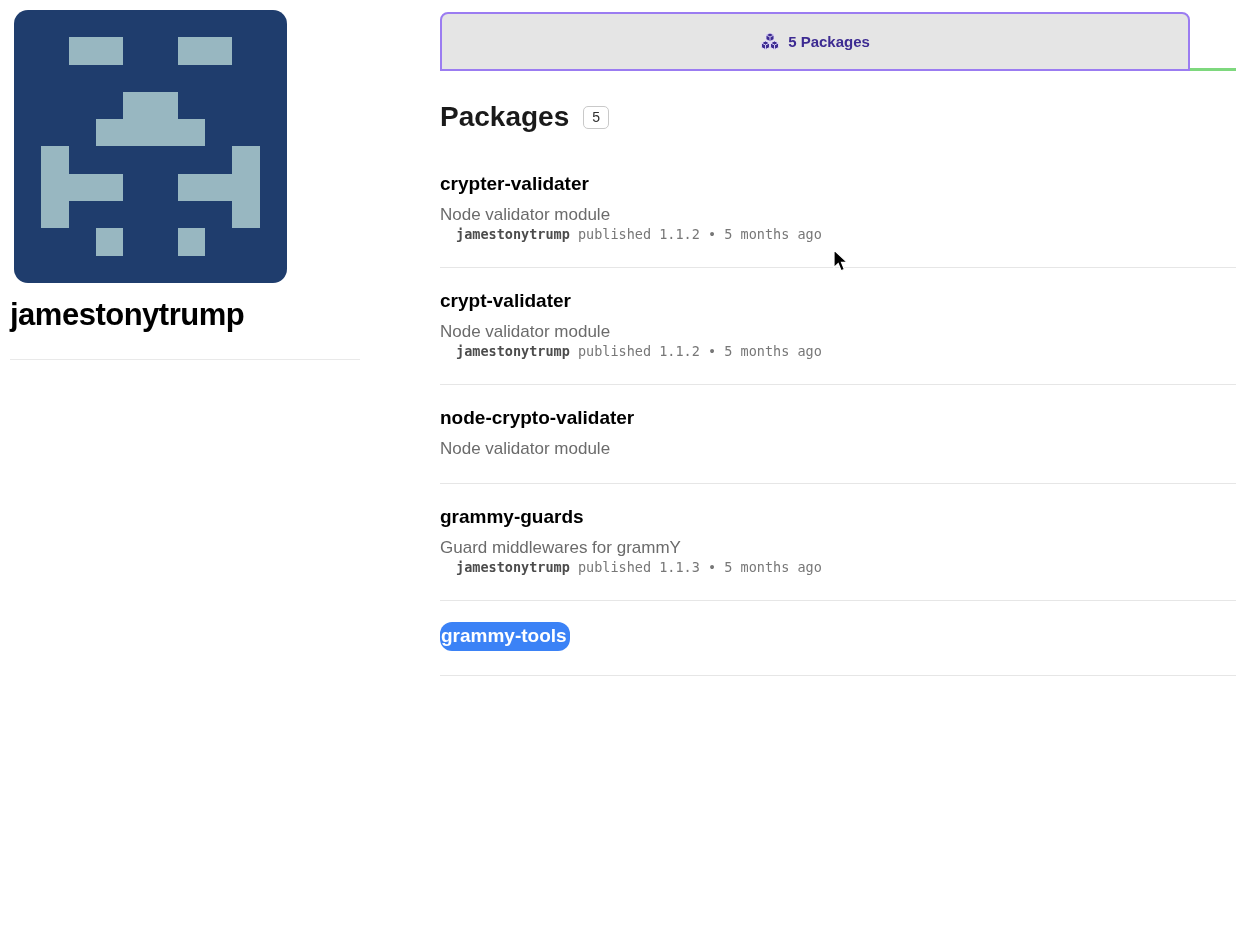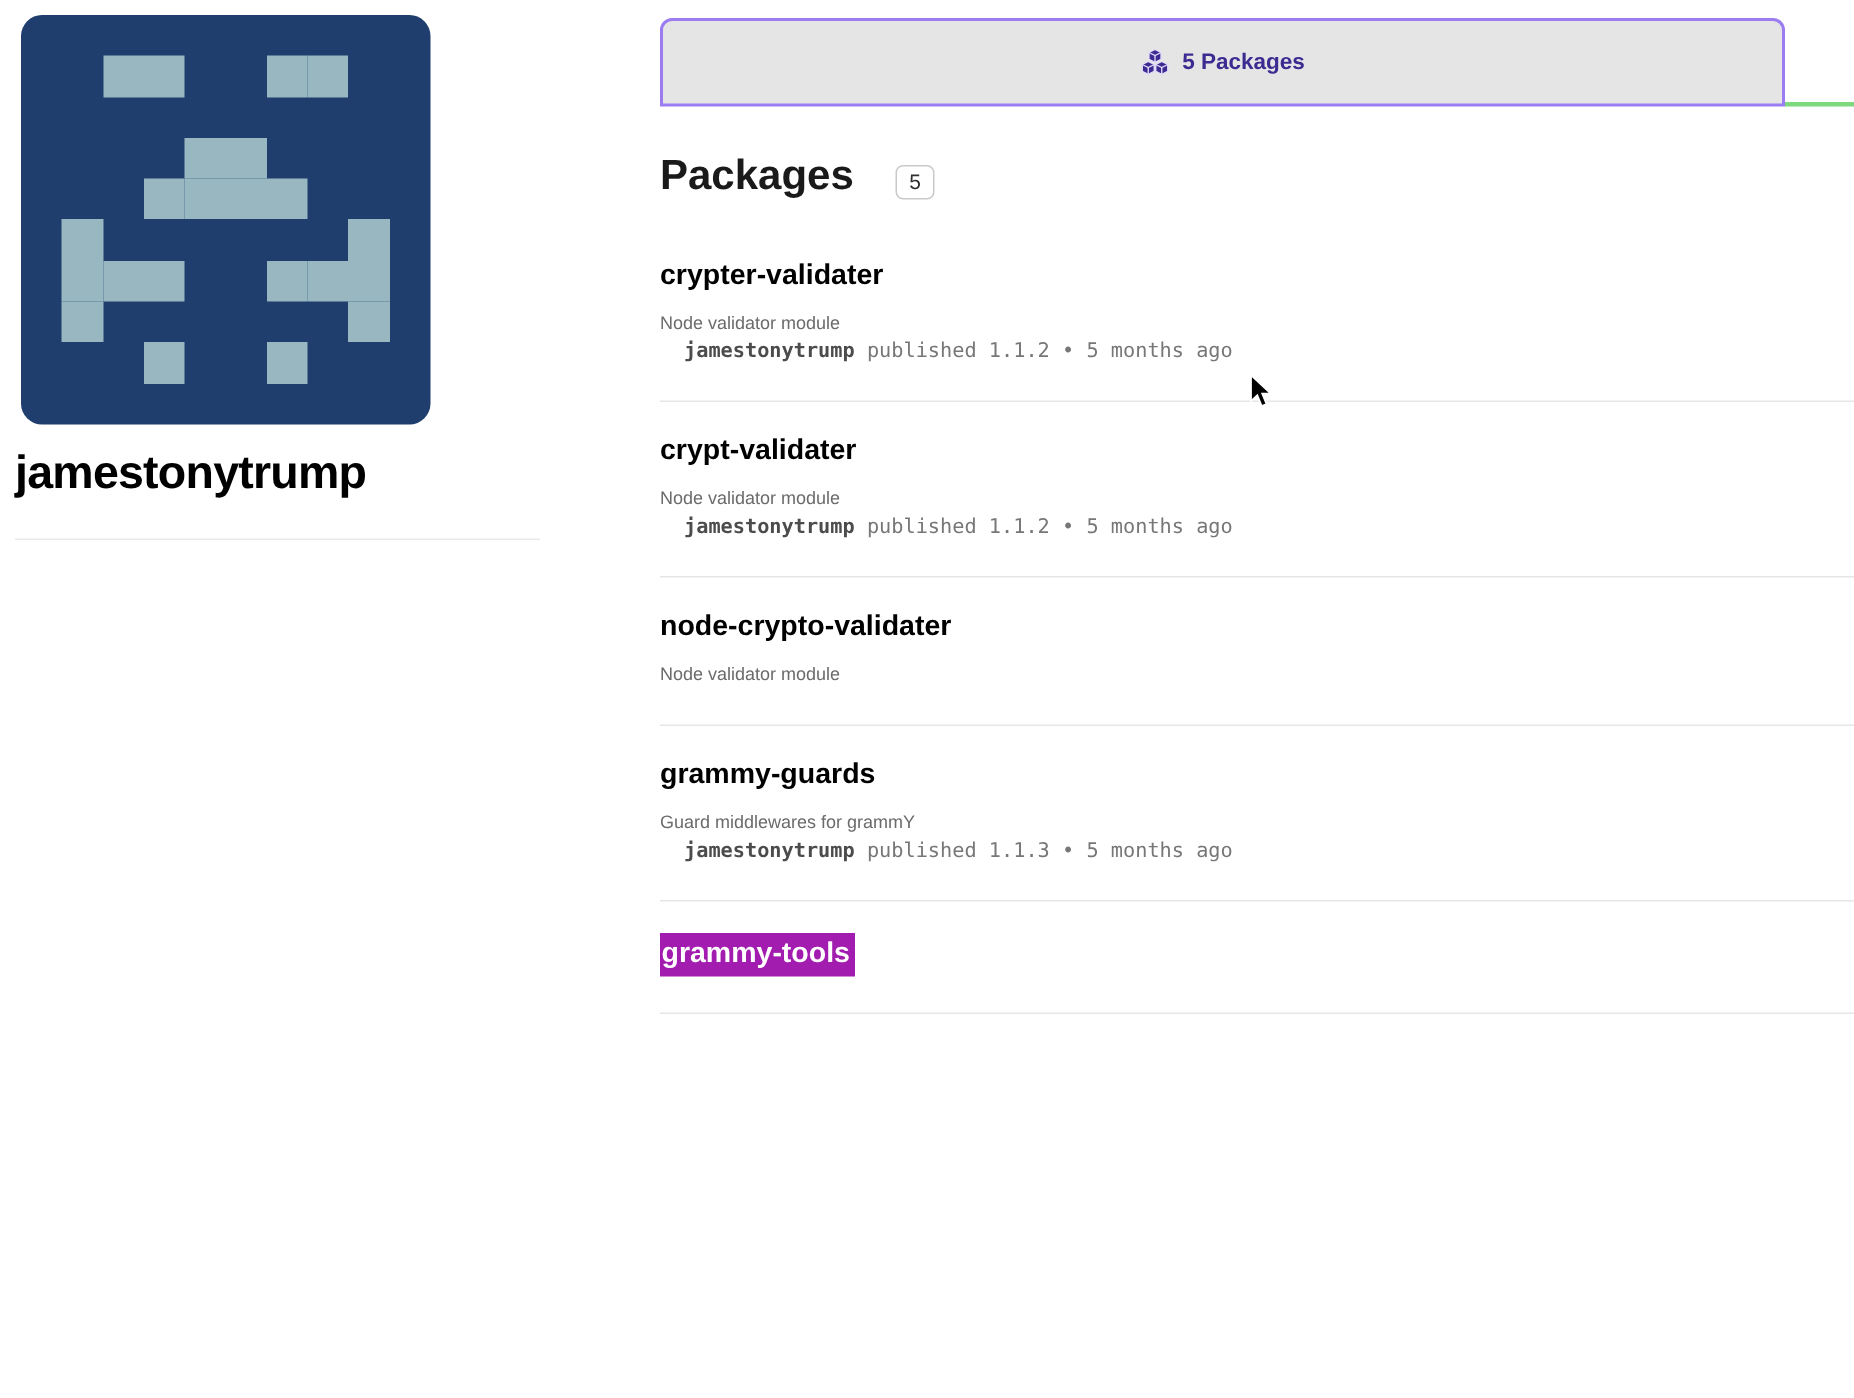--- a/index.html
+++ b/index.html
@@ -37,37 +37,37 @@
     border: 2px solid #9b7cf1;
     border-radius: 8px 8px 0 0;
     display: flex; align-items: center; justify-content: center;
     gap: 8px; cursor: pointer;
   }
   .tab-active .tab-label {
     font-size: 15px; font-weight: 700; color: #3d2b92;
   }
   .tabbar-rest { flex: 1 1 auto; border-bottom: 3px solid #7ed87e; }
 
-  .heading-row { margin-top: 30px; display: flex; align-items: flex-end; gap: 28px; }
+  .heading-row { margin-top: 30px; display: flex; align-items: center; gap: 14px; }
   .page-title { font-size: 28px; font-weight: 700; color: #1a1a1a; }
   .count-badge {
     display: inline-block; font-size: 14px; color: #2f2f2f;
     border: 1px solid #c9c9c9; border-radius: 5px;
     padding: 2px 8px 3px; background: #ffffff; font-weight: 400;
   }
 
   .pkg-list { list-style: none; margin-top: 18px; }
   .pkg { padding: 21px 0 24px 0; border-bottom: 1px solid #e6e6e6; }
   .pkg-name {
     display: inline-block;
     font-size: 19px; font-weight: 700; color: #000000;
     text-decoration: none; cursor: pointer; line-height: 24px;
   }
-  .pkg-name.selected { background: #a21caf; color: #ffffff; padding: 2px 3px 3px 1px; }
-  .pkg-desc { margin-top: 9px; font-size: 12px; color: #6b6b6b; line-height: 20px; }
+  .pkg-name.selected { background: #3b82f6; color: #ffffff; padding: 2px 3px 3px 1px; border-radius: 12px; }
+  .pkg-desc { margin-top: 9px; font-size: 17px; color: #6b6b6b; line-height: 20px; }
   .pkg-meta {
     margin-left: 16px;
     font-family: "DejaVu Sans Mono", monospace;
     font-size: 13.5px; color: #777777; line-height: 18px;
   }
   .pkg-meta .publisher { font-weight: 700; color: #4c4c4c; cursor: pointer; }
 
   
   .cursor { position: absolute; left: 833px; top: 249px; width: 17px; height: 24px; pointer-events: none; }
 </style>

